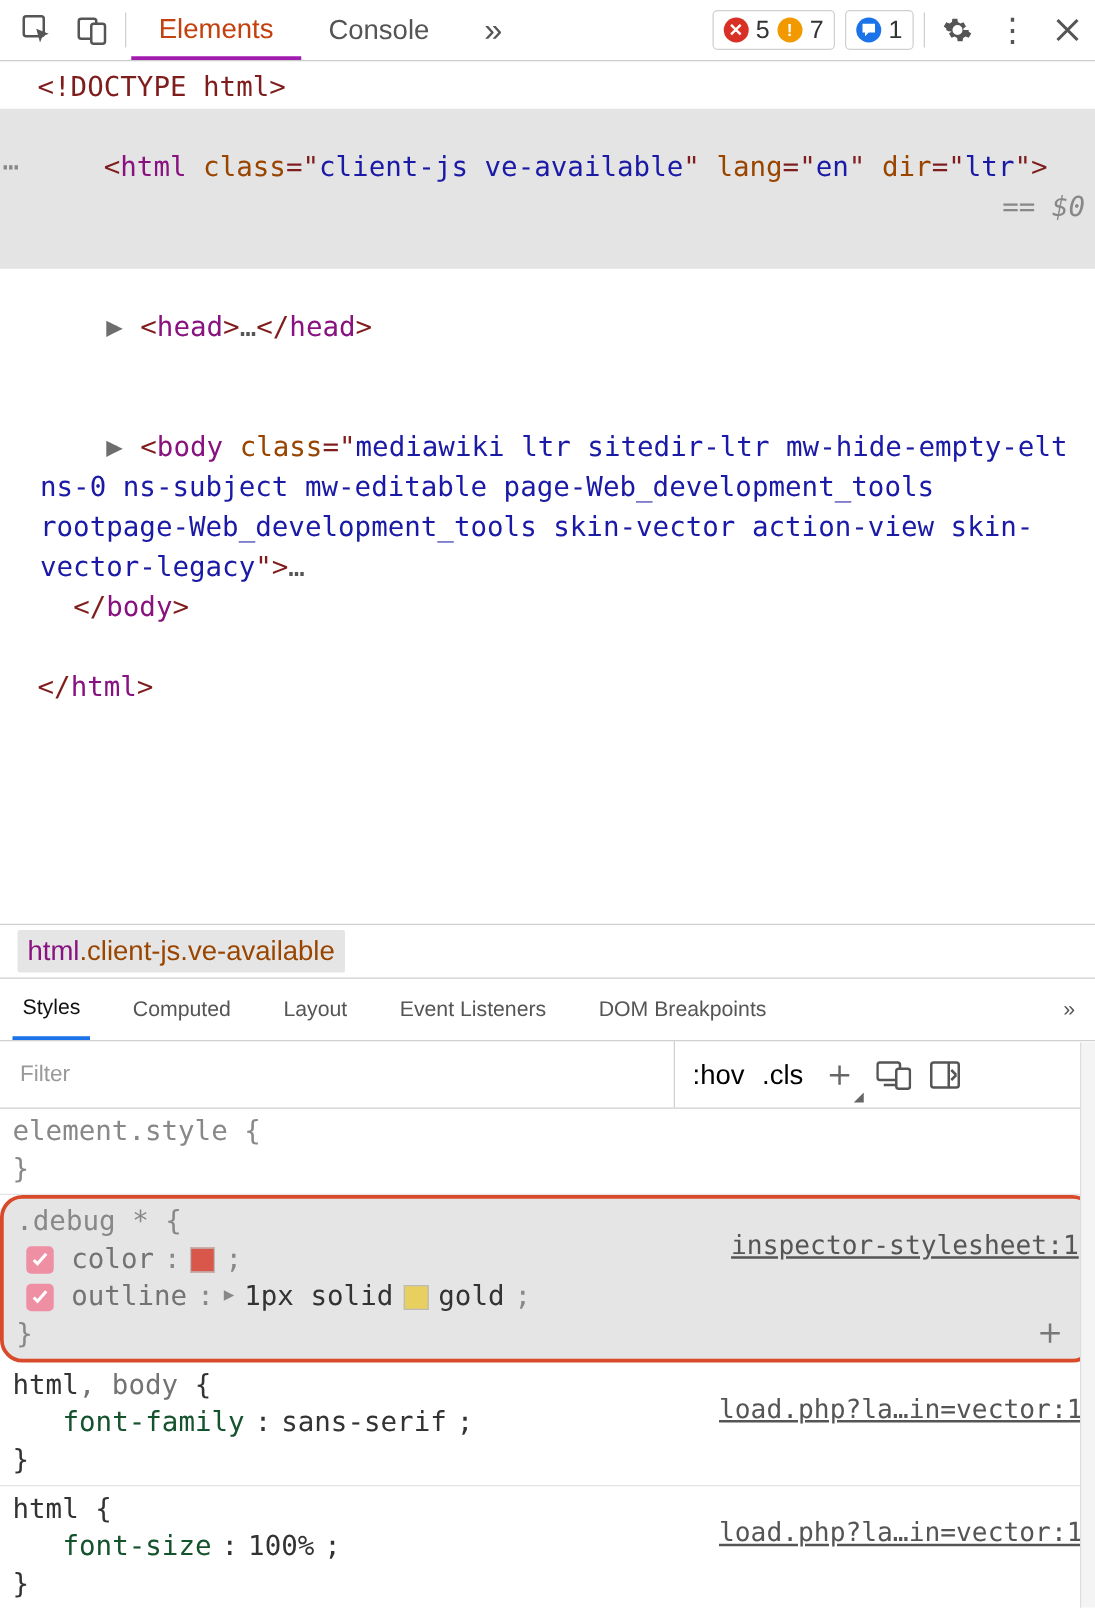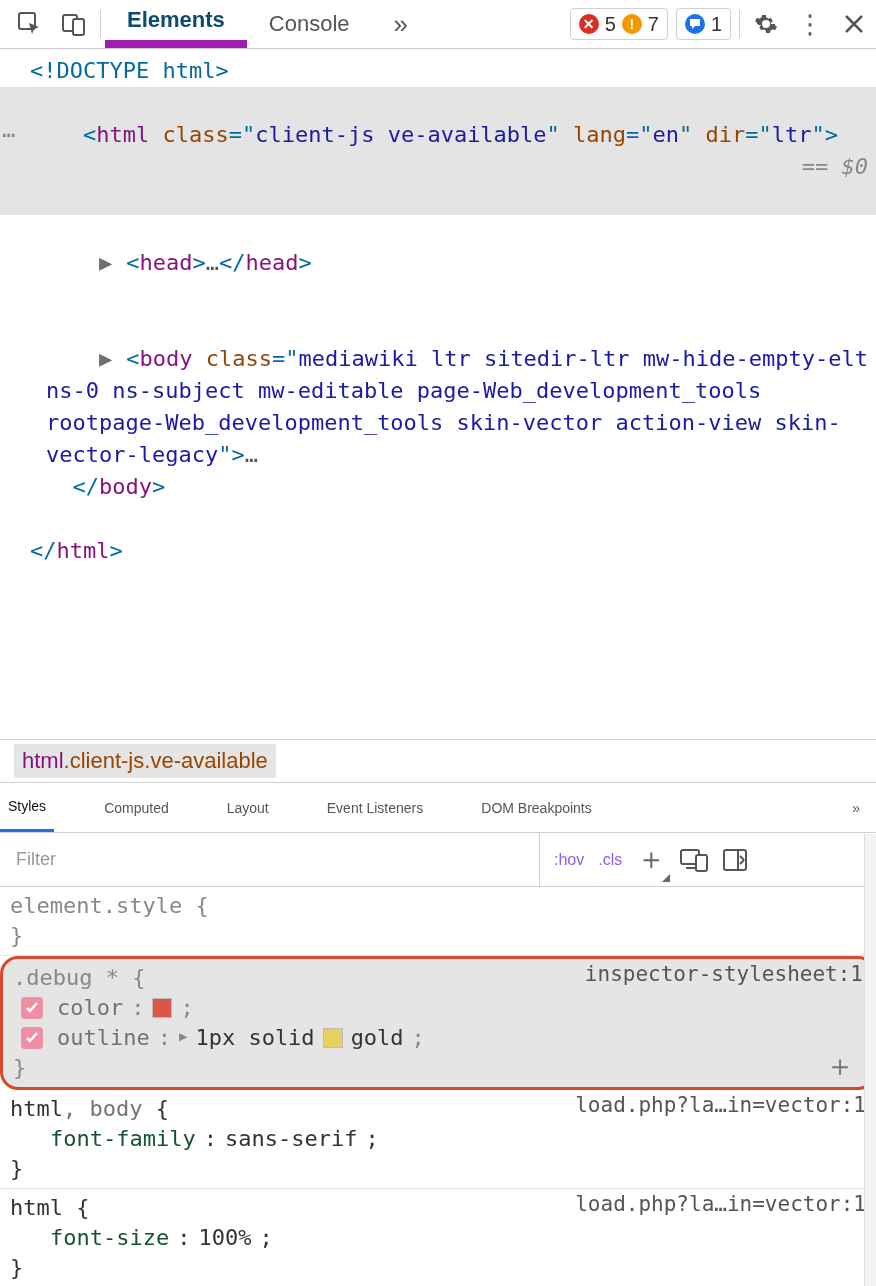--- a/index.html
+++ b/index.html
@@ -29,23 +29,23 @@
   }
   .vsep { width: 1px; background: #d0d0d0; margin: 10px 4px; }
   .tabs { display: flex; align-items: stretch; }
   .tab {
     padding: 0 22px;
     display: flex; align-items: center;
     font-size: 22px;
     color: #555;
   }
   .tab.active {
-    color: #0c4a6e;
-    border-bottom: 8px solid #a21caf;
-    font-weight: 700;
+    color: #c2410c;
+    border-bottom: 3px solid #a21caf;
+    font-weight: 400;
   }
   .toolbar .spacer { flex: 1; }
   .badge-group {
     display: flex; align-items: center;
     border: 1px solid #d0d0d0;
     border-radius: 4px;
     padding: 1px 8px;
     margin: 8px 4px;
     gap: 6px;
     font-size: 20px;
@@ -66,48 +66,49 @@
     font-size: 22px;
     line-height: 32px;
     padding-top: 6px;
   }
   .dom-line { white-space: pre-wrap; padding-left: 30px; }
   .dom-line .tri { display:inline-block; width:14px; color:#6e6e6e; }
   .row-hl { background: #e4e4e4; position: relative; }
   .row-hl .dots { position:absolute; left:2px; color:#888; }
   .row-hl .eqvar { position:absolute; right:8px; color:#888; font-style: italic;}
   .row-hl .eqvar .eq { font-style:normal; color:#888;}
-  .punct { color:#0369a1; }
+  .punct { color:#7f1d1d; }
   .tagname { color:#881280; }
   .attrname { color:#994500; }
   .attrval { color:#1a1aa6; }
   .ellipsis { color:#555; }
   .indent-1 { padding-left: 30px; }
-  .indent-2 { padding-left: 46px; }
+  .indent-2 { padding-left: 32px; }
 
   
   .crumbbar {
     height: 44px;
     border-top: 1px solid #d0d0d0;
     border-bottom: 1px solid #d0d0d0;
     display: flex; align-items: center;
     padding-left: 14px;
     font-size: 22px;
   }
   .crumb { background:#e5e5e5; padding:4px 8px; border-radius:2px; color:#5f4012;}
   .crumb .seg1 { color:#881280; }
   .crumb .seg2 { color:#994500; }
 
   
   .subtabs {
     height: 50px;
     border-bottom: 1px solid #d0d0d0;
     display: flex; align-items: stretch;
-    gap: 42px;
-    font-size: 14px;
+    padding-left: 10px;
+    gap: 26px;
+    font-size: 17px;
   }
   .subtab { display:flex; align-items:center; color:#555; padding:0 8px;}
   .subtab.active { color:#111; border-bottom:3px solid #1a73e8; font-weight:500;}
   .subtabs .more { margin-left:auto; padding-right:16px; display:flex; align-items:center; color:#555;}
 
   
   .filterbar {
     height: 54px;
     border-bottom: 1px solid #d0d0d0;
     display:flex; align-items:center;
@@ -117,21 +118,21 @@
   .filter-input {
     flex: 0 0 540px;
     height: 100%;
     border: none;
     border-right: 1px solid #d0d0d0;
     padding-left: 16px;
     font-size: 18px;
     color:#999;
     display:flex; align-items:center;
   }
-  .filterbar .fbtn { color:#8b5cf6; font-size:16px; font-weight:500;}
+  .filterbar .fbtn { color:#000000; font-size:22px; font-weight:500;}
   .filterbar .plus { font-size:30px; color:#666; position:relative;}
   .plus-tri { position:absolute; right:-4px; bottom:-2px; width:0;height:0;border-left:8px solid transparent; border-bottom:8px solid #666;}
   .filterbar svg { display:block; }
 
   
   .styles-panel {
     font-family: Menlo, Consolas, monospace;
     font-size: 22px;
     line-height: 30px;
   }
@@ -140,22 +141,22 @@
     padding: 4px 10px 4px 10px;
     position: relative;
   }
   .rule.gray { color:#888; }
   .rule.highlighted {
     background:#e5e5e5;
     border:3px solid #d94a2b;
     border-radius:18px;
   }
   .rule .src {
-    position:absolute; right:10px; top:0;
-    color:#555; 
+    position:absolute; right:10px; top:22px;
+    color:#555; text-decoration: underline;
     font-size:21px;
   }
   .rule .plusicon {
     position:absolute; right:18px; bottom:6px;
     font-size:30px; color:#777;
   }
   .prop-line { padding-left: 40px; display:flex; align-items:center; gap:8px;}
   .chk {
     width:22px; height:22px;
     border-radius:4px;

